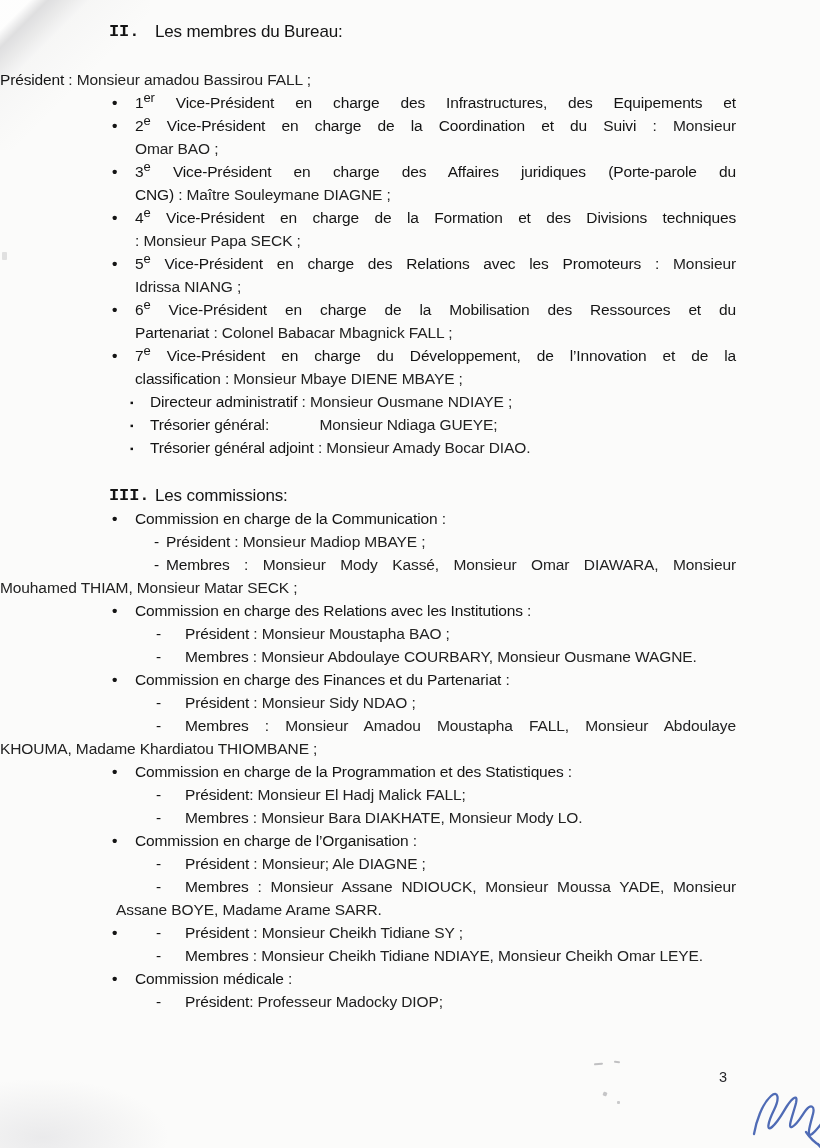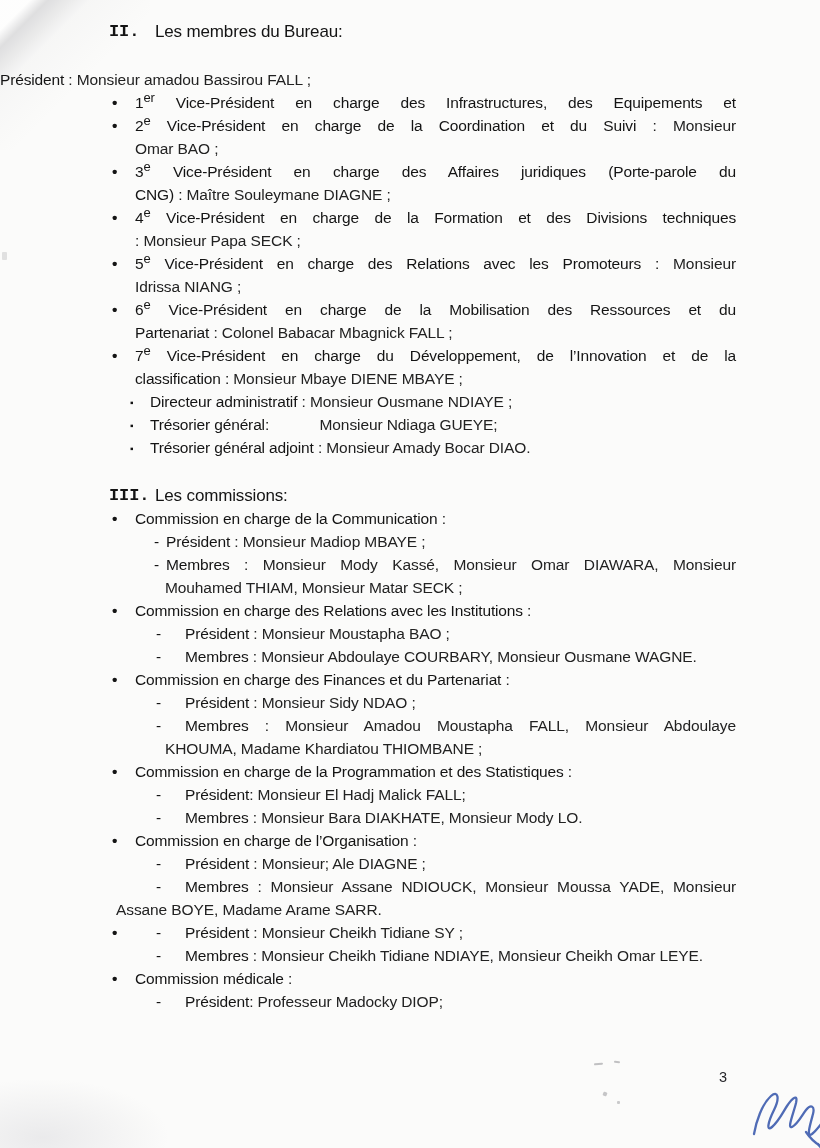--- a/index.html
+++ b/index.html
@@ -33,21 +33,21 @@
   .line sup{font-size:13px;line-height:0;vertical-align:super;}
   .gap{margin-top:25px;}
   .just{text-align:justify;text-align-last:justify;text-justify:inter-word;}
   .k-heading{padding-left:155px;font-size:17px;}
   .k-heading .numeral{position:absolute;left:109px;top:0;font-weight:700;color:#141414;font-family:Liberation Mono, monospace;}
   .k-president{}
   .k-bullet,.k-comm,.k-cont{padding-left:135px;}
   .k-square{padding-left:150px;}
   .k-dash1{padding-left:166px;}
   .k-dash2{padding-left:185px;}
-  .k-cont2{padding-left:165px;}
+  .k-cont2{}
   .k-cont3{padding-left:116px;}
   .marker{position:absolute;top:0;color:#141414;font-weight:700;}
   .k-bullet .marker,.k-comm .marker{left:112px;}
   .k-square .marker{left:130px;font-size:10px;top:1px;}
   .k-dash1 .marker{left:154px;font-weight:400;}
   .k-dash2 .marker{left:156px;font-weight:400;}
   .page-number{position:absolute;left:719px;top:1069px;font-size:14.5px;color:#26262a;}
   .signature{position:absolute;right:-8px;bottom:-6px;pointer-events:none;}
 </style>
 </head>

